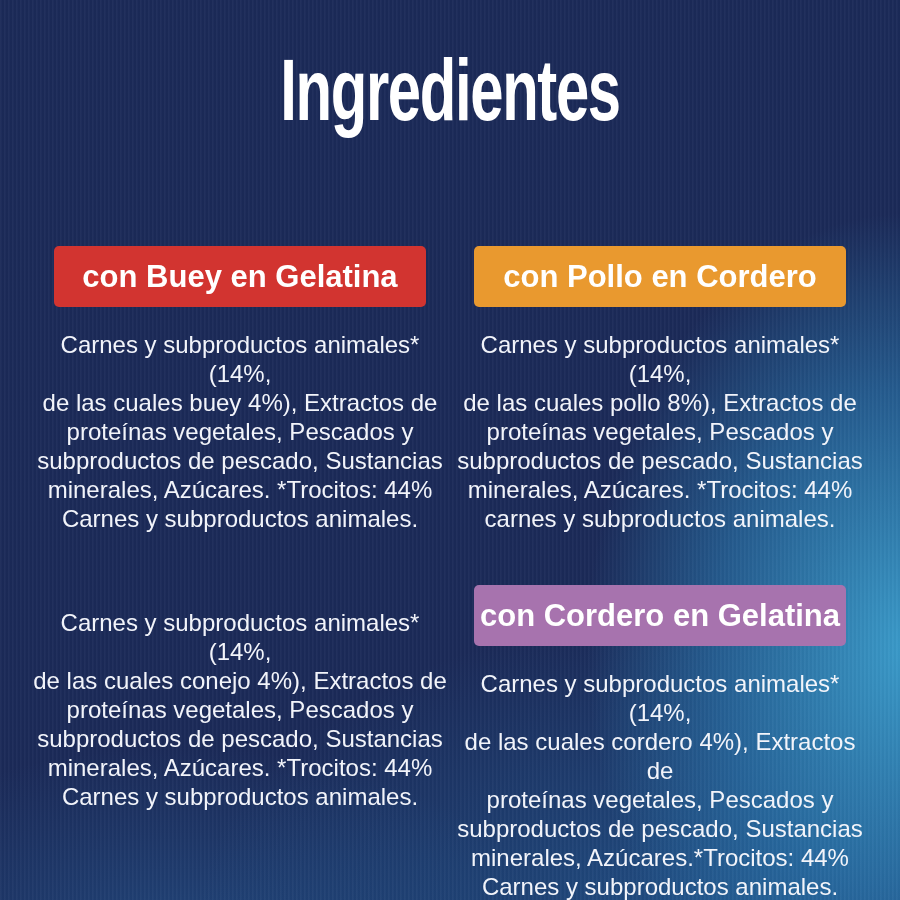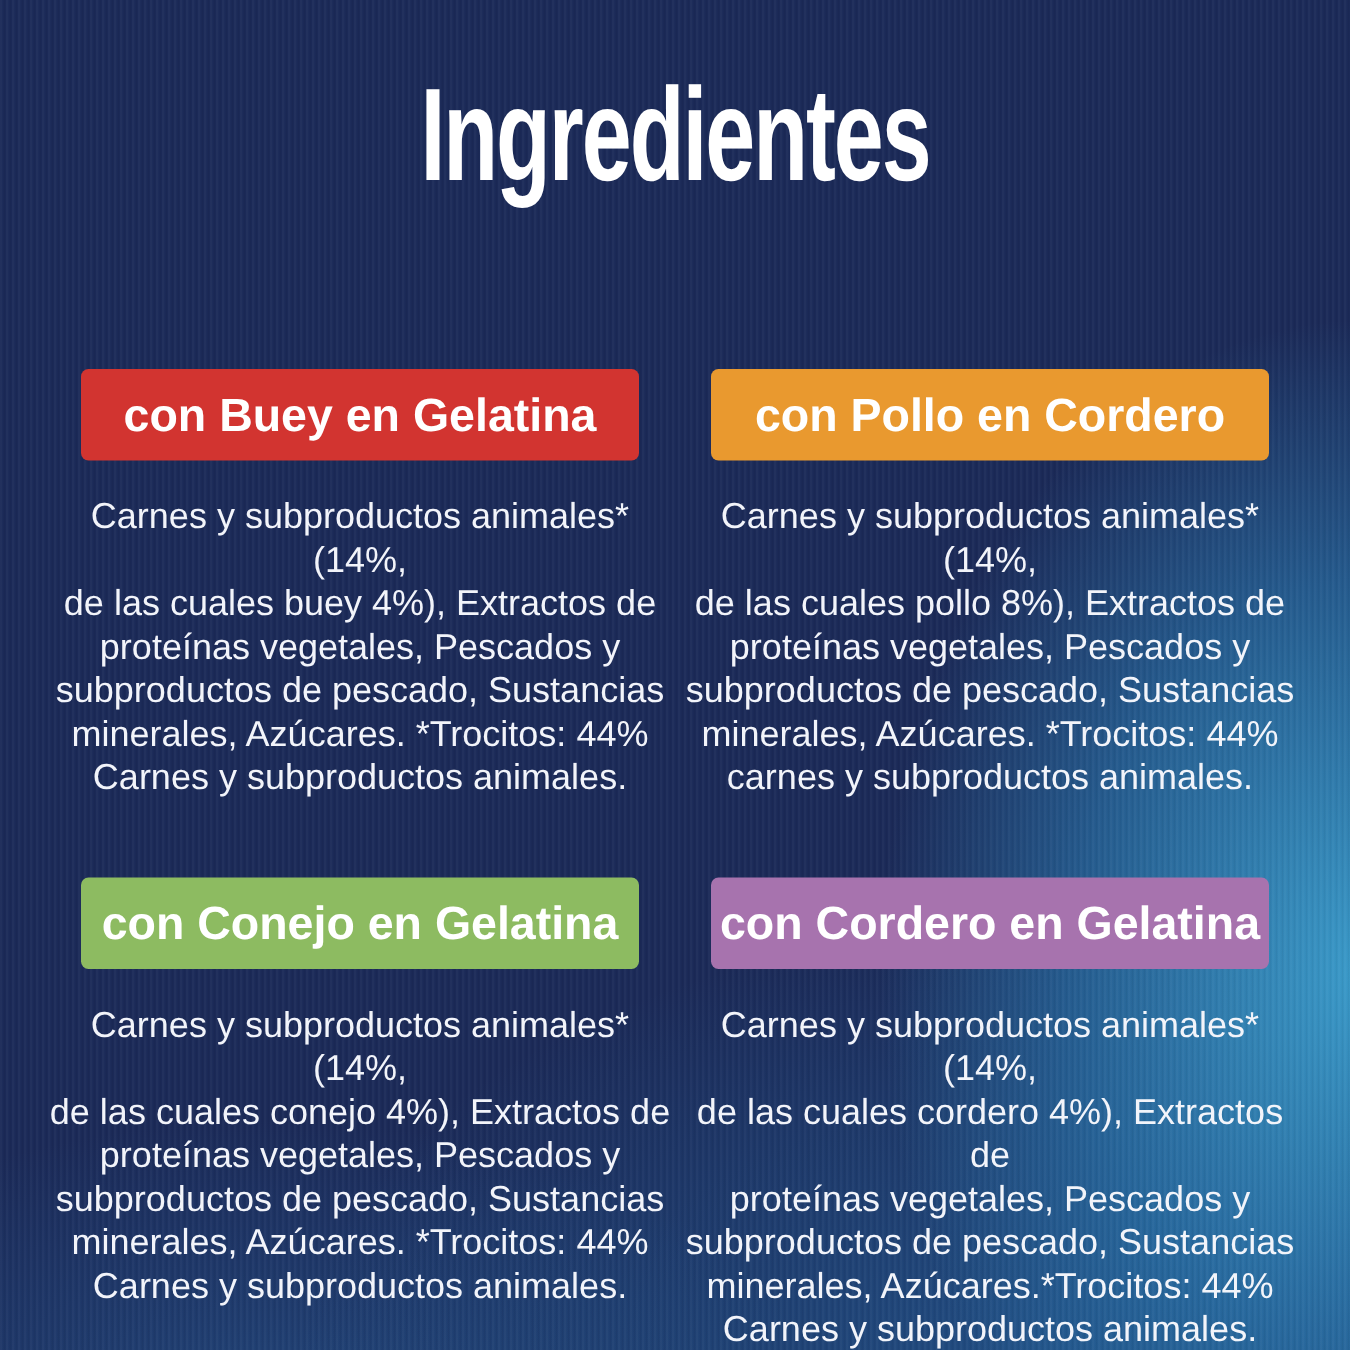--- a/index.html
+++ b/index.html
@@ -92,21 +92,20 @@
     <div class="bar" style="background-color: rgb(233, 153, 47);">con Pollo en Cordero</div>
     <p class="body-text">Carnes y subproductos animales* (14%,
 de las cuales pollo 8%), Extractos de
 proteínas vegetales, Pescados y
 subproductos de pescado, Sustancias
 minerales, Azúcares. *Trocitos: 44%
 carnes y subproductos animales.</p>
   </section>
 
   <section class="card card-2">
-    <div class="bar" style="background-color: rgb(141, 187, 97);">con Conejo en Gelatina</div>
     <p class="body-text">Carnes y subproductos animales* (14%,
 de las cuales conejo 4%), Extractos de
 proteínas vegetales, Pescados y
 subproductos de pescado, Sustancias
 minerales, Azúcares. *Trocitos: 44%
 Carnes y subproductos animales.</p>
   </section>
 
   <section class="card card-3">
     <div class="bar" style="background-color: rgb(167, 115, 174); text-align: right;">con Cordero en Gelatina</div>

